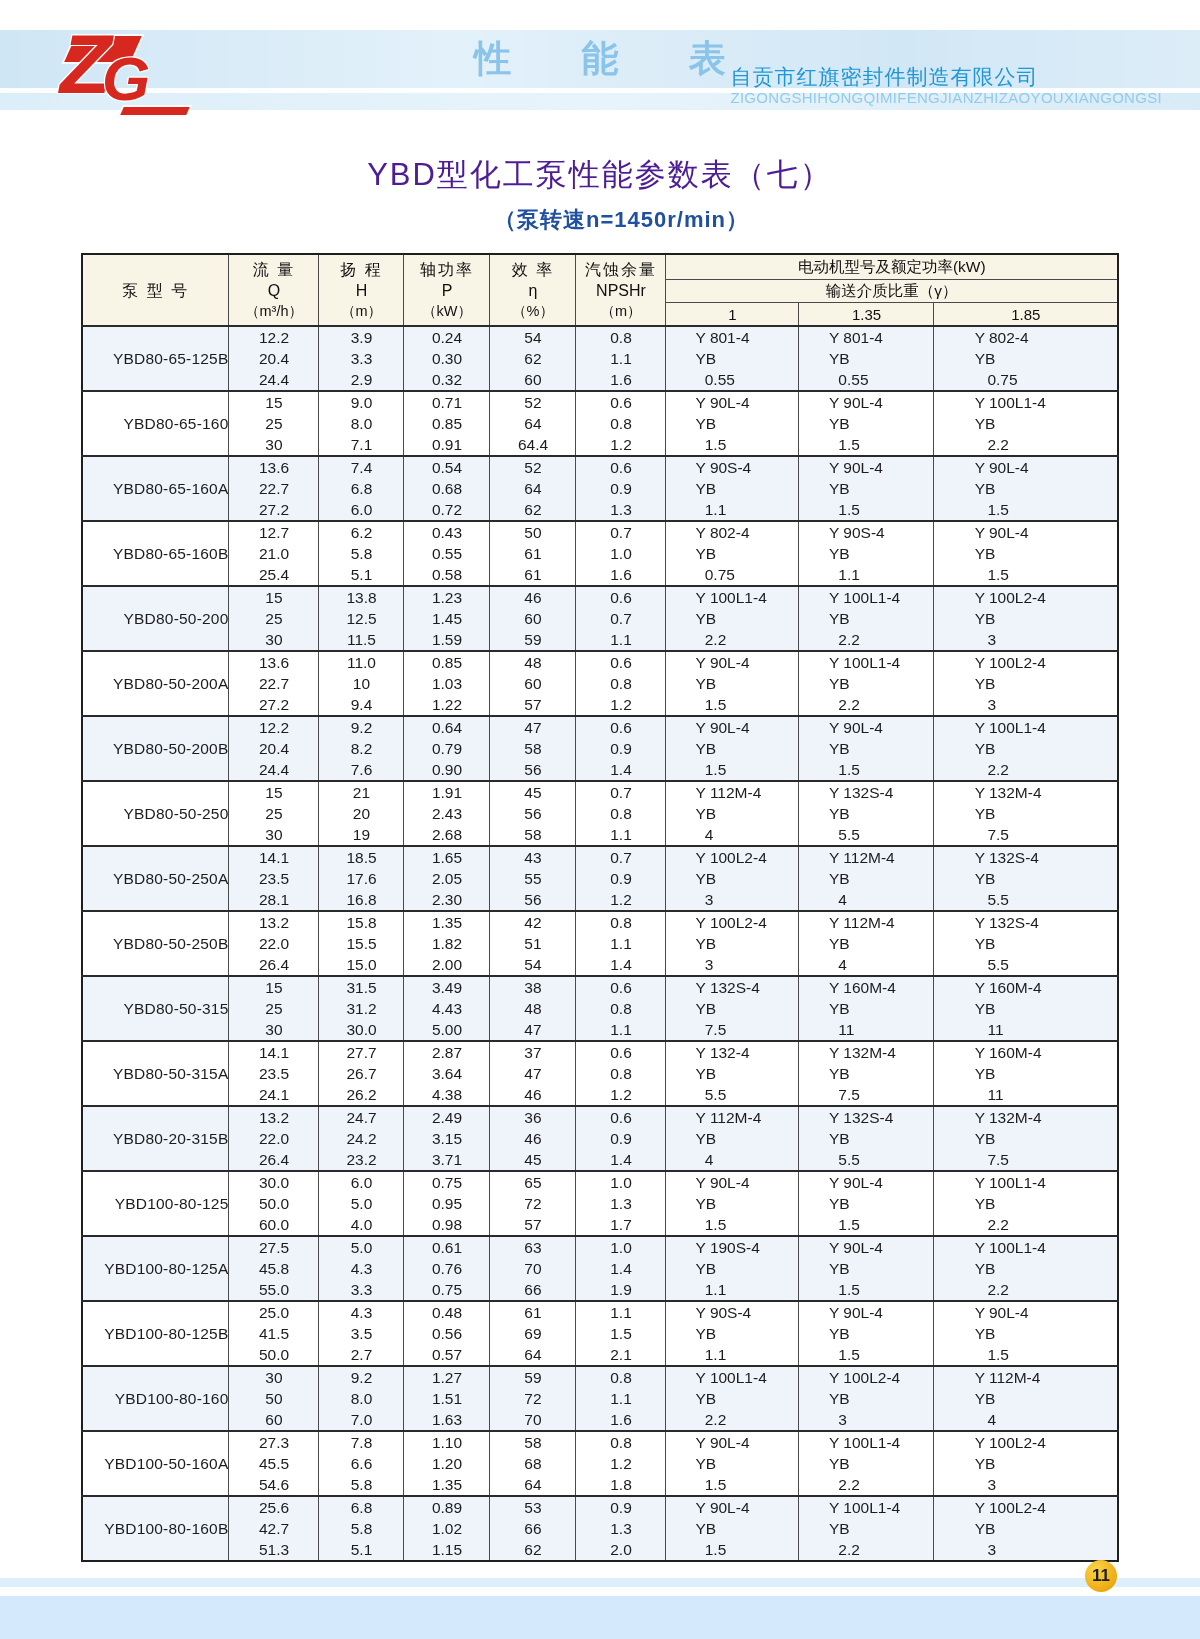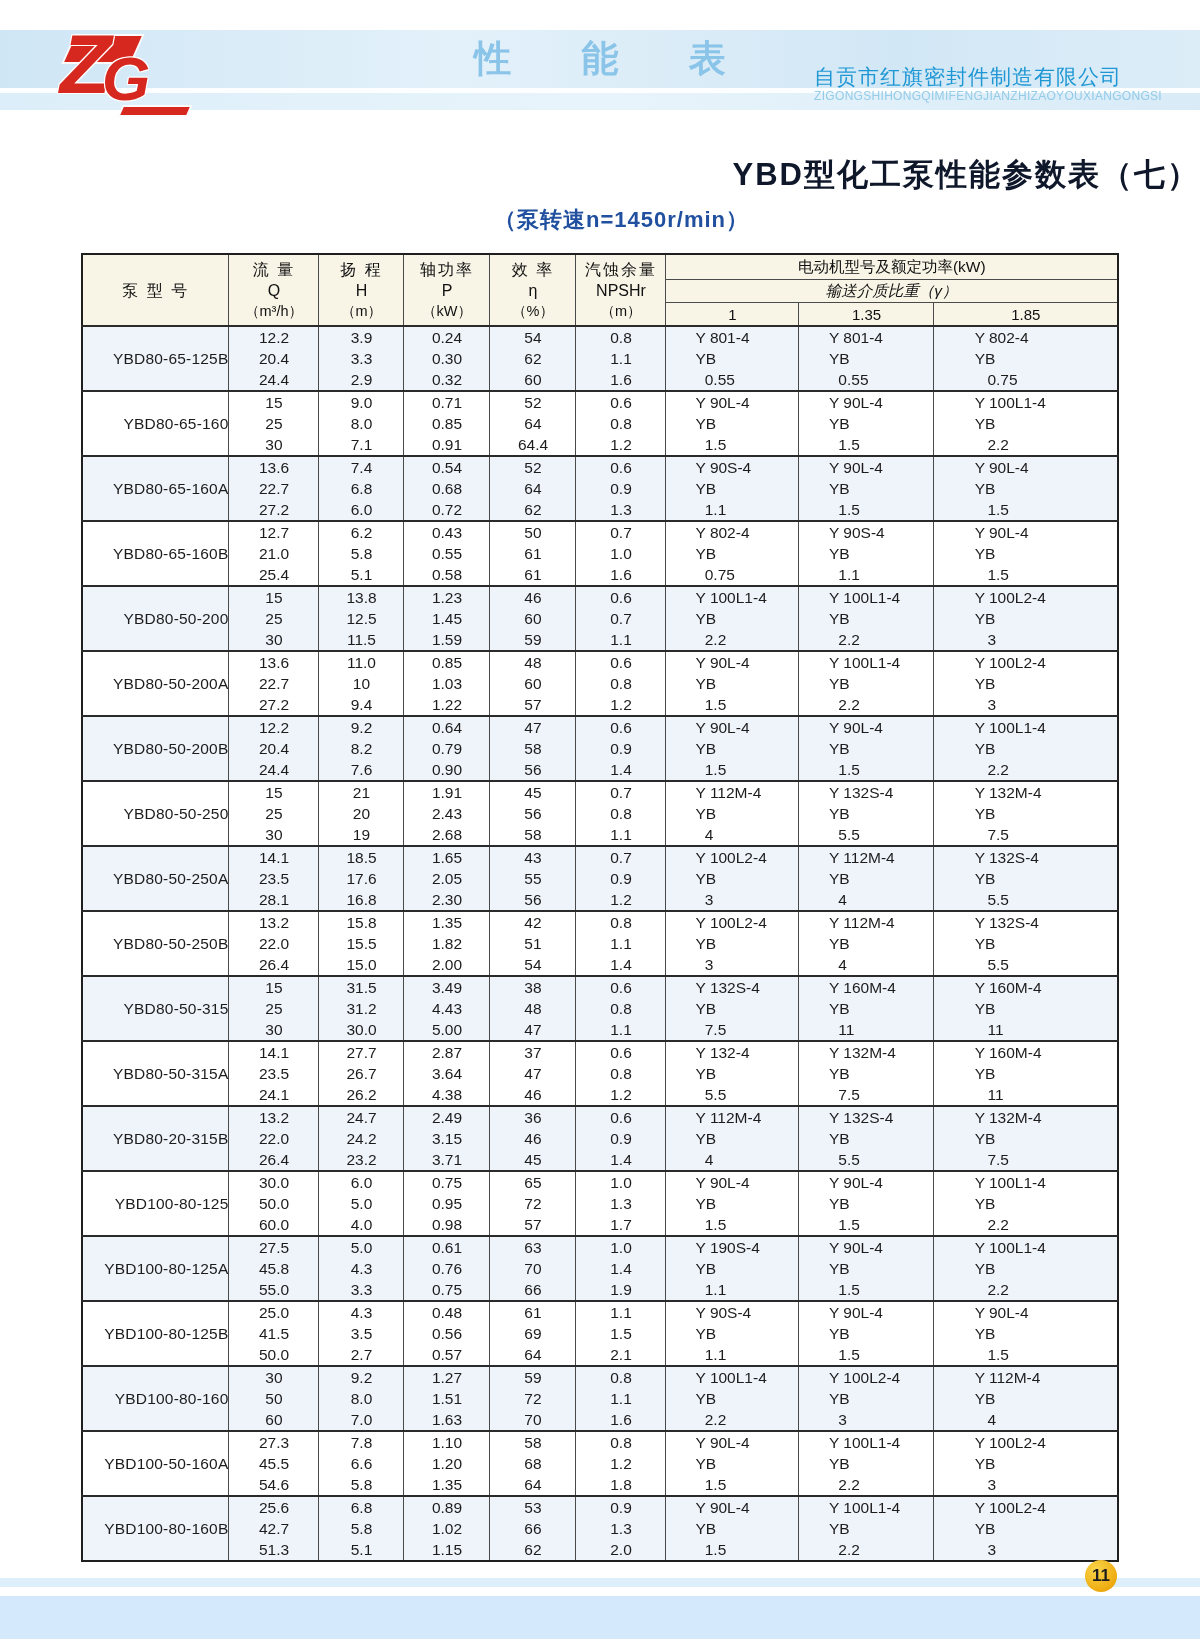--- a/index.html
+++ b/index.html
@@ -23,34 +23,34 @@
           font-style:italic;color:#d6281e;
           text-shadow:-1px -1px 0 #fff,1px -1px 0 #fff,-1px 1px 0 #fff,1px 1px 0 #fff;}
   .logo-underline{position:absolute;left:64px;top:99px;width:66px;height:8px;background:#d6281e;
                   transform:skewX(-24deg);box-shadow:0 0 0 2px #fbfbfb;}
 
   .banner-title{position:absolute;left:50%;top:50%;transform:translate(-50%,-50%);
                 font-size:37px;font-weight:bold;color:#8ac4e9;letter-spacing:30px;
                 white-space:nowrap;padding-left:30px;}
   .company{position:absolute;right:38px;top:6px;text-align:left;line-height:1.05;}
   .company-name{font-size:21px;font-weight:normal;color:#1f97d4;letter-spacing:1px;margin-top:30px;}
-  .company-pinyin{font-size:12px;color:#93cbe8;letter-spacing:0.3px;margin-top:2px;}
+  .company-pinyin{font-size:15px;color:#93cbe8;letter-spacing:0.3px;margin-top:2px;}
 
   
-  .doc-title{margin-top:44px;text-align:right;font-size:31px;font-weight:bold;color:#0f172a;letter-spacing:2px;}
+  .doc-title{margin-top:44px;text-align:center;font-size:31px;font-weight:normal;color:#4c1d95;letter-spacing:2px;}
   .doc-subtitle{margin-top:9px;text-align:center;font-size:22px;font-weight:bold;color:#20509f;letter-spacing:1px;margin-left:43px;}
 
   
   table.perf{margin:18px auto 0;width:1036px;border-collapse:collapse;table-layout:fixed;
              font-size:15.5px;color:#1c1c1c;}
   table.perf th,table.perf td{border:1px solid #4a4a4a;padding:0;}
   table.perf{border:2px solid #1f1f1f;}
   thead th{background:#f8f4e6;font-weight:normal;color:#111;text-align:center;}
   thead tr.h-a th{height:24px;text-align:center;}
-  thead tr.h-b th{height:22px;font-style:italic;}
+  thead tr.h-b th{height:22px;}
   thead tr.h-c th{height:22px;font-size:15px;}
   thead th .hl{line-height:21px;font-size:16px;letter-spacing:2px;}
   thead th .hl.sym{letter-spacing:0;}
   thead th .hl.unit{font-size:14.5px;letter-spacing:0;}
   thead{border-bottom:2px solid #1f1f1f;}
 
   tbody tr{height:63px;}
   tbody tr{border-top:2px solid #2a2a2a;}
   tbody tr:nth-child(odd) td{background:#eff4fb;}
   tbody tr:nth-child(even) td{background:#ffffff;}

